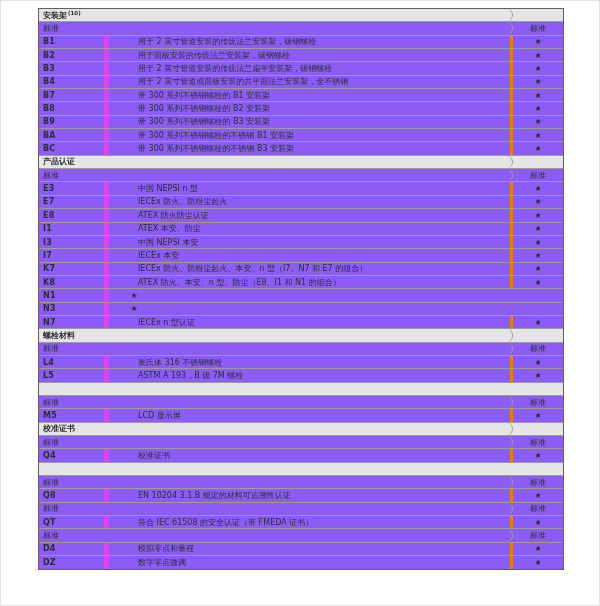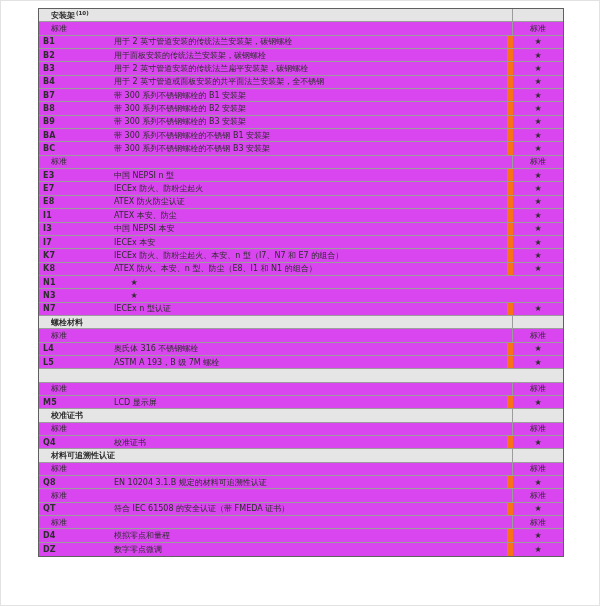--- a/index.html
+++ b/index.html
@@ -22,46 +22,48 @@
     border: 1px solid #5f5f5f;
     background: #ffffff;
   }
   .row {
     display: flex;
     height: 13.35px;
     align-items: stretch;
     border-bottom: 1px solid #9c9c9c;
     font-size: 8px;
     color: #2d2d2d;
-    background: #d946ef;
+    background: #8b5cf6;
   }
   .row:last-child { border-bottom: none; }
   .row.section { background: #e5e5e5; }
   .cell {
     display: flex;
     align-items: center;
     overflow: hidden;
     white-space: nowrap;
   }
   .cell.code {
     width: 70px;
     padding-left: 4px;
-    border-right: 1px solid #d946ef;
+    border-right: 5px solid #d946ef;
     font-weight: bold;
     letter-spacing: 0.2px;
   }
   .cell.desc {
     flex: 1;
     padding-left: 5px;
-    border-right: 6px solid #f97316;
+    border-right: 3px solid #f97316;
+    margin-left: 24px;
   }
   .cell.wide {
     flex: 1;
-    padding-left: 12px;
+    padding-left: 4px;
     border-right: 1px solid #9c9c9c;
+    border-radius: 6px;
   }
   .cell.star {
     width: 50px;
     justify-content: center;
     text-align: center;
   }
   .section .cell.wide { font-weight: bold; }
   sup { font-size: 5.5px; line-height: 1; margin-left: 1px; transform: translateY(-1px); }
   .glyph-star { font-size: 8px; }
 </style>
@@ -119,20 +121,27 @@
     <div class="row">
       <div class="cell code">BA</div>
       <div class="cell desc">带 300 系列不锈钢螺栓的不锈钢 B1 安装架</div>
       <div class="cell star glyph-star">★</div>
     </div>
     <div class="row">
       <div class="cell code">BC</div>
       <div class="cell desc">带 300 系列不锈钢螺栓的不锈钢 B3 安装架</div>
       <div class="cell star glyph-star">★</div>
     </div>
+    <div class="row section">
+      <div class="cell wide">
+        <span>产品认证</span>
+        <sup></sup>
+      </div>
+      <div class="cell star"></div>
+    </div>
     <div class="row">
       <div class="cell wide">标准</div>
       <div class="cell star">标准</div>
     </div>
     <div class="row">
       <div class="cell code">E3</div>
       <div class="cell desc">中国 NEPSI n 型</div>
       <div class="cell star glyph-star">★</div>
     </div>
     <div class="row">
@@ -226,24 +235,20 @@
     <div class="row">
       <div class="cell wide">标准</div>
       <div class="cell star">标准</div>
     </div>
     <div class="row">
       <div class="cell code">Q4</div>
       <div class="cell desc">校准证书</div>
       <div class="cell star glyph-star">★</div>
     </div>
     <div class="row section">
-      <div class="cell wide">
-        <span>材料可追溯性认证</span>
-        <sup></sup>
-      </div>
       <div class="cell star"></div>
     </div>
     <div class="row">
       <div class="cell wide">标准</div>
       <div class="cell star">标准</div>
     </div>
     <div class="row">
       <div class="cell code">Q8</div>
       <div class="cell desc">EN 10204 3.1.B 规定的材料可追溯性认证</div>
       <div class="cell star glyph-star">★</div>

